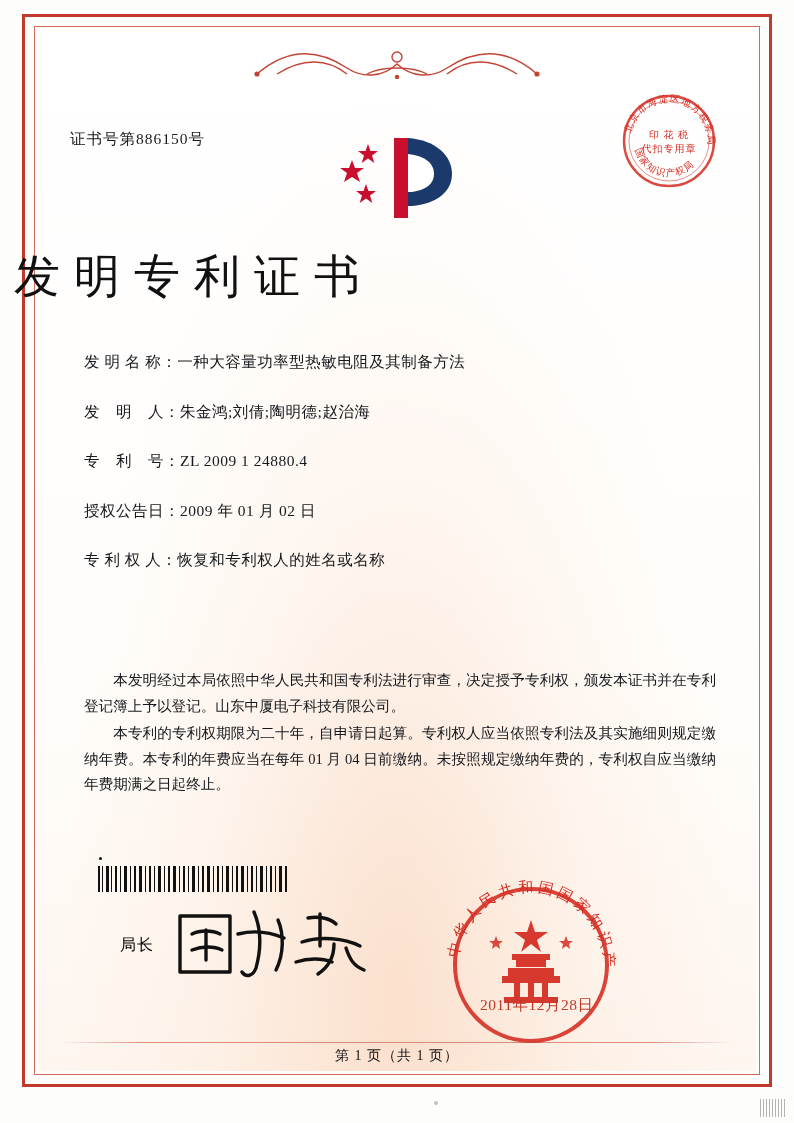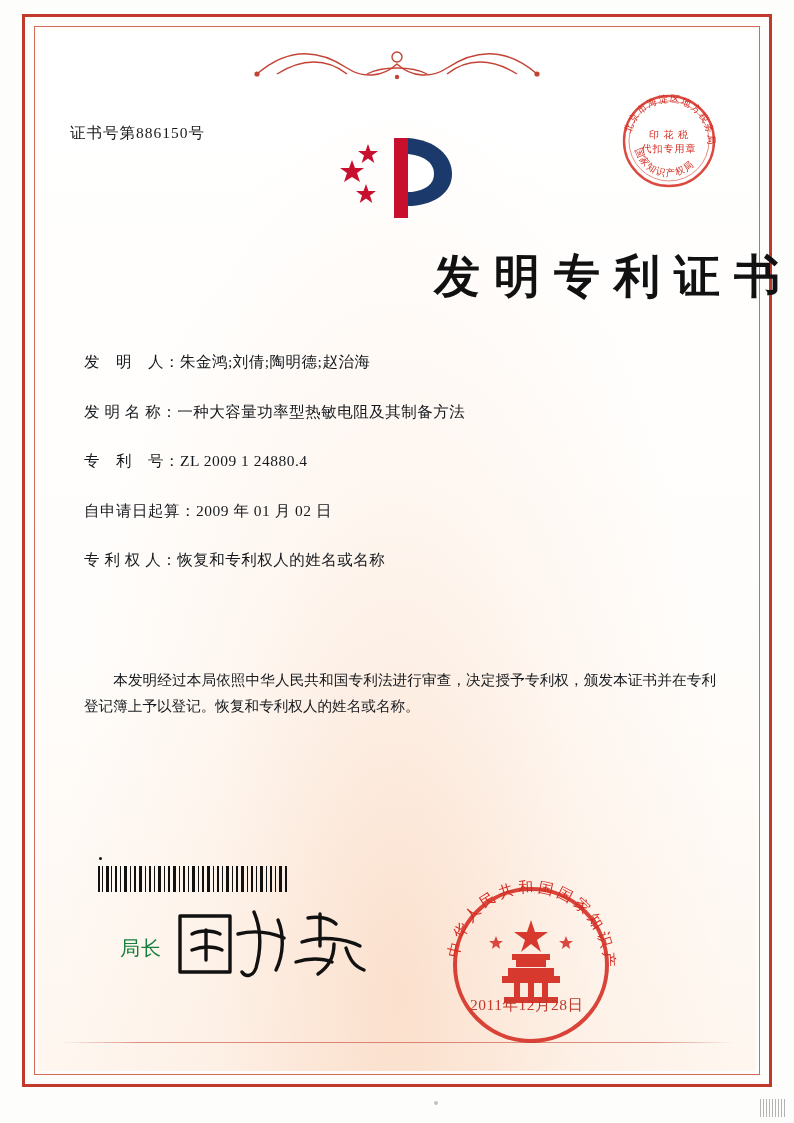--- a/index.html
+++ b/index.html
@@ -52,21 +52,21 @@
     left: 50%;
     transform: translateX(-50%);
     top: 44px;
     width: 300px;
     height: 38px;
     opacity: 0.95;
   }
   .cert-no {
     position: absolute;
     left: 70px;
-    top: 123px;
+    top: 129px;
     font-size: 15.5px;
     letter-spacing: 1px;
     color: #1a1a1a;
   }
   
   .logo {
     position: absolute;
     left: 336px;
     top: 130px;
     width: 122px;
@@ -78,25 +78,25 @@
     right: 72px;
     top: 88px;
     width: 106px;
     height: 106px;
   }
   .title {
     position: absolute;
     left: 0;
     right: 0;
     top: 246px;
-    text-align: right;
+    text-align: left;
     font-size: 46px;
     letter-spacing: 14px;
     text-indent: 14px;
-    font-weight: 700;
+    font-weight: 400;
     color: #111;
     font-family: "Liberation Serif", "DejaVu Serif", serif;
   }
   .fields {
     position: absolute;
     left: 84px;
     top: 352px;
     right: 70px;
   }
   .field {
@@ -139,42 +139,42 @@
     top: 857px;
     width: 3px;
     height: 3px;
     background: #111;
     border-radius: 50%;
   }
   .director-label {
     position: absolute;
     left: 120px;
     top: 935px;
-    font-size: 20px;
-    color: #15803d;
+    font-size: 16px;
+    color: #000000;
     letter-spacing: 1px;
   }
   .signature {
     position: absolute;
     left: 168px;
     top: 900px;
     width: 215px;
     height: 86px;
   }
   
   .national-seal {
     position: absolute;
     left: 442px;
     top: 876px;
     width: 178px;
     height: 178px;
   }
   .seal-date {
     position: absolute;
-    left: 470px;
+    left: 480px;
     top: 995px;
     font-size: 15.5px;
     color: #c0392b;
     letter-spacing: 0.5px;
     z-index: 5;
   }
   .page-footer {
     position: absolute;
     left: 0;
     right: 0;
@@ -263,38 +263,39 @@
       <textPath href="#arcBottom" startOffset="8%">国家知识产权局</textPath>
     </text>
     <text x="53" y="50" text-anchor="middle" font-size="10" fill="#d42a20" font-family="'Liberation Serif',serif" letter-spacing="1">印 花 税</text>
     <text x="53" y="64" text-anchor="middle" font-size="10" fill="#d42a20" font-family="'Liberation Serif',serif" letter-spacing="1">代扣专用章</text>
   </svg>
 
   <div class="title">发明专利证书</div>
 
   <div class="fields">
     <div class="field">
+      <span class="lbl">发 明 名 称：</span><span class="val">一种大容量功率型热敏电阻及其制备方法</span>
+    </div>
+    <div class="field">
       <span class="lbl">发　明　人：</span><span class="val">朱金鸿;刘倩;陶明德;赵治海</span>
     </div>
     <div class="field">
-      <span class="lbl">发 明 名 称：</span><span class="val">一种大容量功率型热敏电阻及其制备方法</span>
-    </div>
-    <div class="field">
       <span class="lbl">专　利　号：</span><span class="val">ZL 2009 1 24880.4</span>
     </div>
     <div class="field">
-      <span class="lbl">自申请日起算：</span><span class="val">2009 年 01 月 02 日</span>
+      <span class="lbl">授权公告日：</span><span class="val">2009 年 01 月 02 日</span>
     </div>
     <div class="field">
       <span class="lbl">专 利 权 人：</span><span class="val">恢复和专利权人的姓名或名称</span>
     </div>
   </div>
 
   <div class="body-text">
-    <p>本发明经过本局依照中华人民共和国专利法进行审查，决定授予专利权，颁发本证书并在专利登记簿上予以登记。恢复和专利权人的姓名或名称。</p>
+    <p>本发明经过本局依照中华人民共和国专利法进行审查，决定授予专利权，颁发本证书并在专利登记簿上予以登记。山东中厦电子科技有限公司。</p>
+    <p>本专利的专利权期限为二十年，自申请日起算。专利权人应当依照专利法及其实施细则规定缴纳年费。本专利的年费应当在每年 01 月 04 日前缴纳。未按照规定缴纳年费的，专利权自应当缴纳年费期满之日起终止。</p>
   </div>
 
   <div class="barcode-dot"></div>
   <svg class="barcode" viewBox="0 0 190 26" preserveAspectRatio="none">
     <g fill="#111">
       <rect x="0" y="0" width="2" height="26"></rect>
         <rect x="4" y="0" width="1" height="26"></rect>
       <rect x="8" y="0" width="3" height="26"></rect>
         <rect x="13" y="0" width="1" height="26"></rect>
       <rect x="17" y="0" width="2" height="26"></rect>
@@ -377,16 +378,17 @@
     </g>
     <g fill="#d42a20" opacity="0.85">
       <polygon points="54,60 56,65 61,65 57,68 58,73 54,70 50,73 51,68 47,65 52,65"></polygon>
       <polygon points="124,60 126,65 131,65 127,68 128,73 124,70 120,73 121,68 117,65 122,65"></polygon>
     </g>
   </svg>
 
   <div class="seal-date">2011年12月28日</div>
 
   <div class="footer-rule"></div>
+  <div class="page-footer">第 1 页（共 1 页）</div>
 
   <div class="smudge"></div>
   <div class="edge-noise"></div>
 </div>
 
 </body></html>

